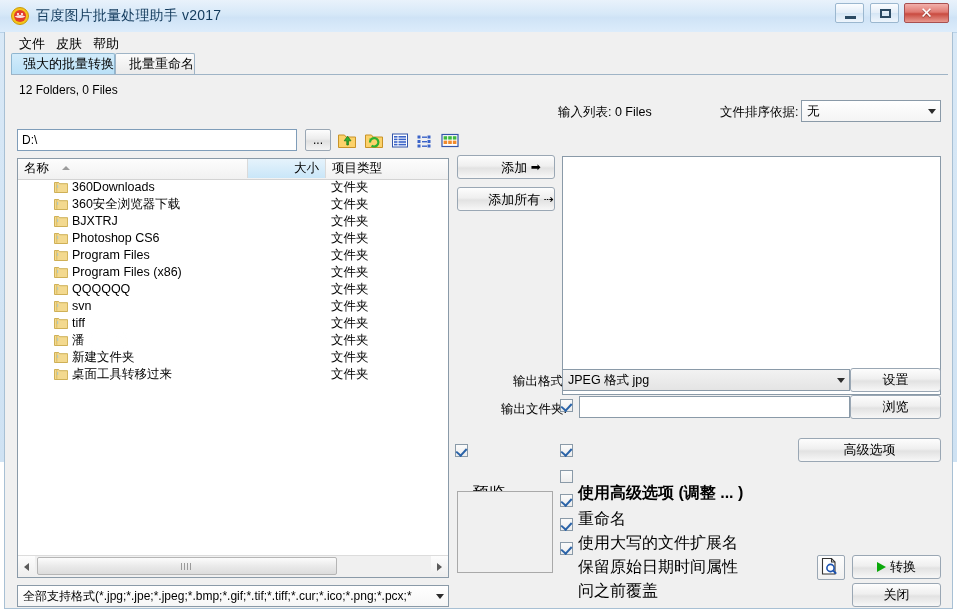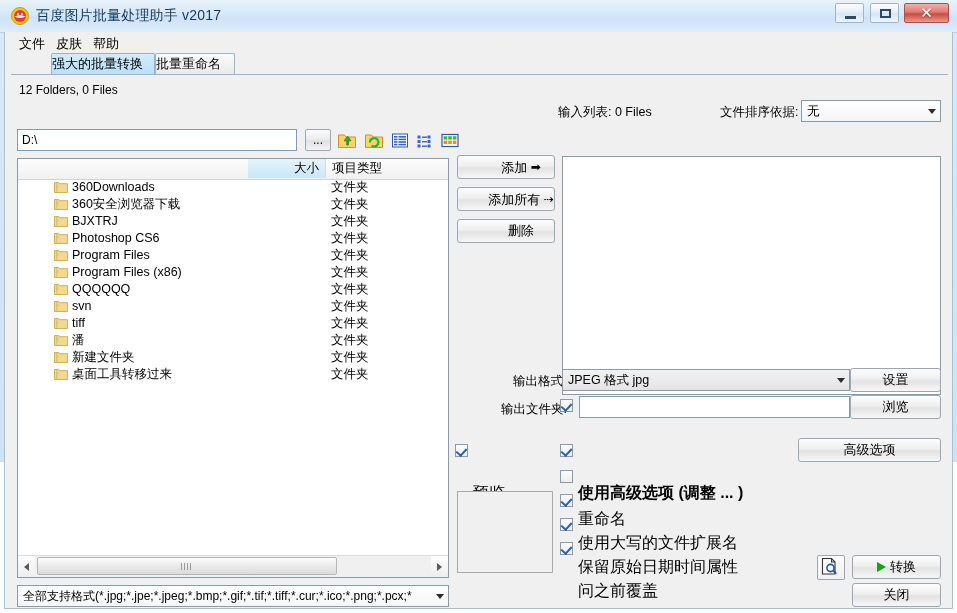--- a/index.html
+++ b/index.html
@@ -88,24 +88,23 @@
     background: #9fb4c6;
   }
   .tab {
     position: absolute; top: 0; height: 21px;
     border: 1px solid #9fb4c6;
     border-bottom: none;
     background: linear-gradient(180deg, #fbfbfb 0%, #eaeaea 100%);
     font-size: 13px;
     color: #000;
     line-height: 20px;
-    text-align: left;
+    text-align: right;
     box-sizing: border-box;
     border-radius: 2px 2px 0 0;
-    margin-left: 40px;
   }
   .tab.active {
     background: linear-gradient(180deg, #d3ecfb 0%, #b9e0f7 100%);
     border-color: #8fb6d0;
     z-index: 2;
   }
   
   .folders-count {
     position: absolute; left: 14px; top: 51px;
     font-size: 12px; color: #000;
@@ -457,20 +456,24 @@
             <rect x="3.6" y="9.6" width="3.6" height="3.4" fill="#f08a2e"></rect>
             <rect x="8.2" y="9.6" width="3.6" height="3.4" fill="#f08a2e"></rect>
             <rect x="12.8" y="9.6" width="3.6" height="3.4" fill="#f08a2e"></rect>
           </g>
         </svg>
       </span>
     </div>
 
     <div class="filelist">
       <div class="fl-header">
+        <div class="fl-col" style="left:0;width:230px">
+          <span>名称</span>
+          <span class="sort-arrow"></span>
+        </div>
         <div class="fl-col sortcol" style="left:230px;width:78px">大小</div>
         <div class="fl-col" style="left:308px;width:122px;border-right:none">项目类型</div>
       </div>
       <div class="fl-body" id="file-rows">
           <div class="fl-row">
             <div class="fl-name"><span class="folder-ico"><svg width="14" height="12" viewBox="0 0 14 12">
                   <path d="M0.5 1.5 h4.2 l0.9 1.2 h8 v8.8 h-13.1 z" fill="#f3d98f" stroke="#c9a94a" stroke-width="0.9"></path>
                   <rect x="2.1" y="1.8" width="1.3" height="9" fill="#dfc06a"></rect>
                   <rect x="3.4" y="4" width="0.7" height="3" fill="#8fc7e8"></rect>
                 </svg></span><span>360Downloads</span></div>
@@ -584,21 +587,20 @@
     </div>
 
     <div class="mid-btn" style="top:123px">
       <span>添加</span>
       <span class="arrow-glyph">➡</span>
     </div>
     <div class="mid-btn" style="top:155px">
       <span>添加所有</span>
       <span class="arrow-glyph">⇢</span>
     </div>
-    <div class="mid-btn" style="top:187px">删除</div>
 
     <div class="lbl" style="left:553px;top:72px">输入列表: 0 Files</div>
     <div class="lbl" style="left:715px;top:72px">文件排序依据:</div>
     <div class="dd" style="left:796px;top:68px;width:140px">
       <span>无</span>
       <span class="combo-arrow"></span>
     </div>
 
     <div class="inputlist-box"></div>
 

